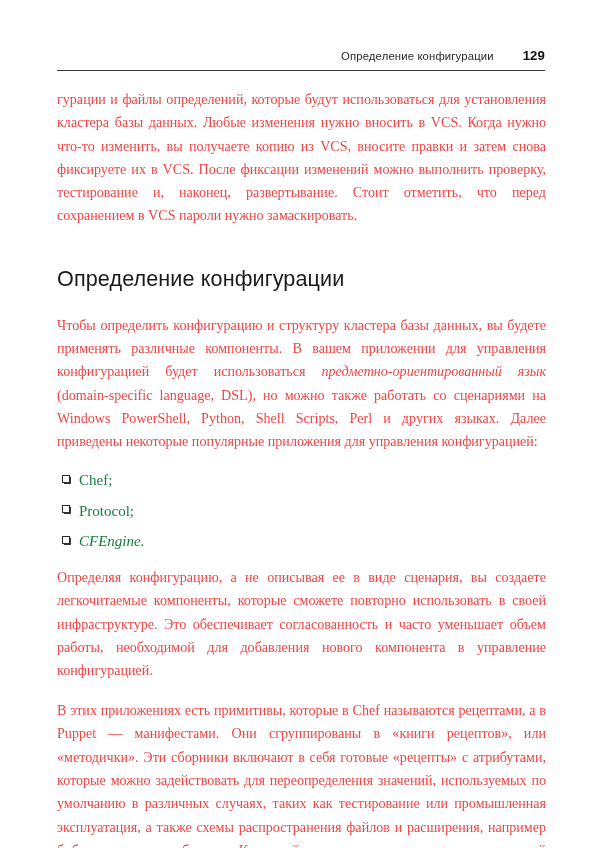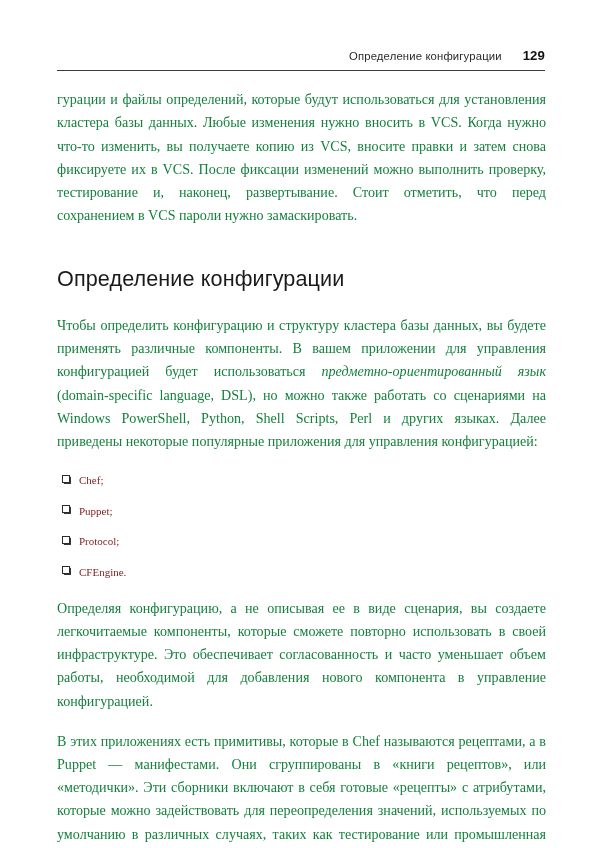--- a/index.html
+++ b/index.html
@@ -39,21 +39,21 @@
   .running-head-title {
     font-size: 11.3px;
     color: #2a2a2a;
     letter-spacing: 0.15px;
     white-space: nowrap;
   }
   .running-head-page {
     font-size: 13.2px;
     font-weight: 700;
     color: #111111;
-    margin-left: 21px;
+    margin-left: 29px;
     letter-spacing: 0.1px;
   }
   .head-rule {
     position: absolute;
     left: 57px;
     right: 55px;
     top: 70px;
     height: 1.3px;
     background: #3a3a3a;
   }
@@ -65,21 +65,21 @@
     top: 88px;
     width: 489px;
   }
 
   p.body-text {
     margin: 0 0 16.5px 0;
     font-size: 14.1px;
     line-height: 23.3px;
     text-align: justify;
     text-justify: inter-word;
-    color: #15803d;
+    color: #ef4444;
     hyphens: manual;
   }
 
   i, em { }
 
   
   h2.section-heading {
     font-family: "Liberation Sans", "DejaVu Sans", sans-serif;
     font-weight: 300;
     font-size: 21.6px;
@@ -97,25 +97,25 @@
   
   ul.bullet-list {
     list-style: none;
     margin: 6px 0 14px 0;
     padding: 0;
   }
   ul.bullet-list li {
     position: relative;
     padding-left: 22px;
     margin-bottom: 9.5px;
-    font-size: 11px;
+    font-size: 15px;
     line-height: 21px;
-    color: #7f1d1d;
+    color: #15803d;
   }
-  ul.bullet-list li:last-child { margin-bottom: 0; }
+  ul.bullet-list li:last-child { margin-bottom: 0; font-style: italic; }
   .bullet-marker {
     position: absolute;
     left: 5px;
     top: 4.5px;
     width: 8px;
     height: 8px;
     border: 1.3px solid #2b2b2b;
     box-sizing: border-box;
     box-shadow: 1.4px 1.4px 0 -0.45px #2b2b2b;
   }
@@ -144,24 +144,20 @@
 
     <p class="body-text"><span>Чтобы определить конфигурацию и структуру кластера базы данных, вы будете применять различные компоненты. В вашем приложении для управления конфигурацией будет использоваться </span><i>предметно-ориентированный язык</i><span> (domain-specific language, DSL), но можно также работать со сценариями на Windows PowerShell, Python, Shell Scripts, Perl и других языках. Далее приведены некоторые популярные приложения для управления конфигурацией:</span></p>
 
     <ul class="bullet-list">
       <li>
         <span class="bullet-marker"></span>
         <span>Chef;</span>
       </li>
       <li>
         <span class="bullet-marker"></span>
-        <span>Puppet;</span>
-      </li>
-      <li>
-        <span class="bullet-marker"></span>
         <span>Protocol;</span>
       </li>
       <li>
         <span class="bullet-marker"></span>
         <span>CFEngine.</span>
       </li>
     </ul>
 
     <p class="body-text para-gap-1">Определяя конфигурацию, а не описывая ее в виде сценария, вы создаете легкочитаемые компоненты, которые сможете повторно использовать в своей инфраструктуре. Это обеспечивает согласованность и часто уменьшает объем работы, необходимой для добавления нового компонента в управление конфигурацией.</p>
 

